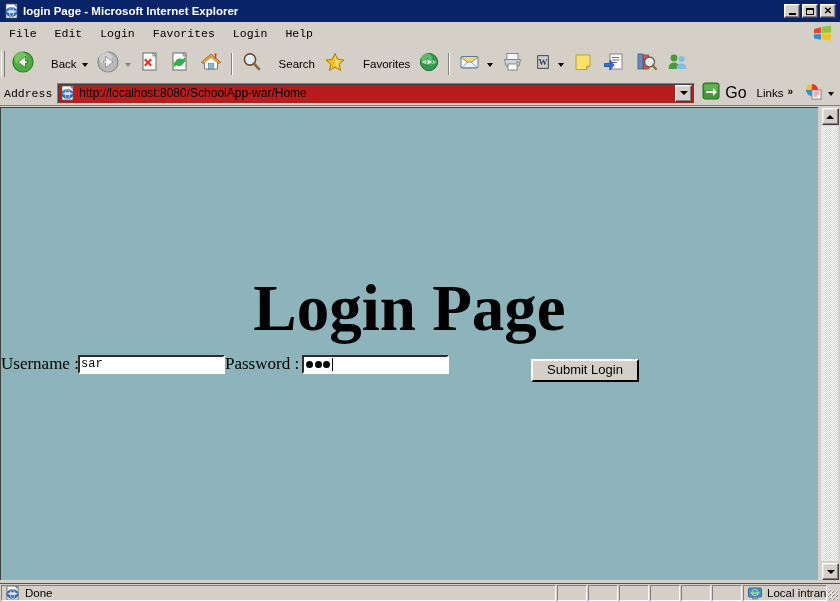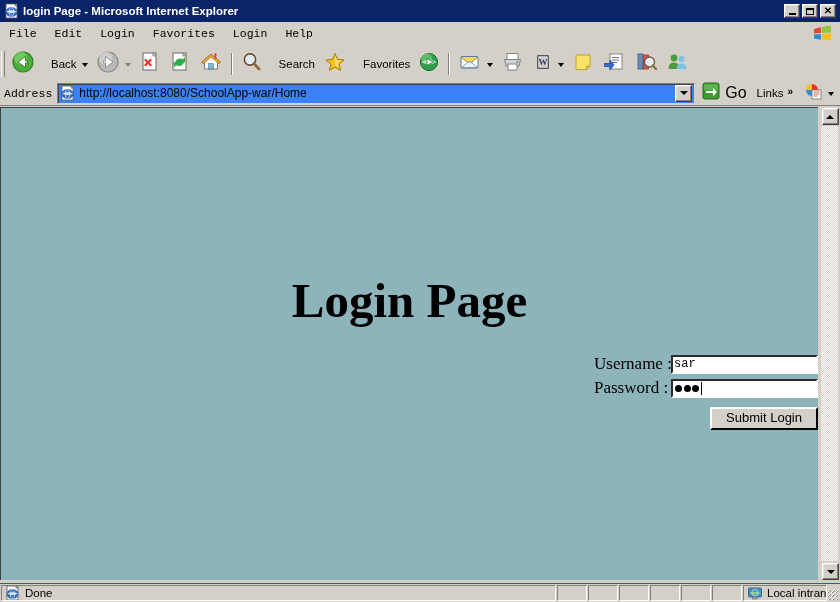--- a/index.html
+++ b/index.html
@@ -184,21 +184,21 @@
     font-size: 11.5px;
     color: #000;
     padding: 0 5px 0 4px;
     white-space: nowrap;
     flex: 0 0 auto;
     font-family: Liberation Mono, monospace;
   }
   .addr-combo {
     flex: 1 1 auto;
     height: 21px;
-    background: #3b82f6;
+    background: #b91c1c;
     border: 1px solid #808080;
     border-right-color: #d4d0c8;
     border-bottom-color: #d4d0c8;
     box-shadow: inset 1px 1px 0 #404040;
     display: flex;
     align-items: center;
     box-sizing: border-box;
     min-width: 0;
     position: relative;
   }
@@ -292,37 +292,37 @@
   }
   .page-inner {
     position: relative;
     width: 100%;
     height: 100%;
     text-align: center;
   }
   .login-title {
     font-family: "Liberation Serif", serif;
     font-weight: bold;
-    font-size: 49px;
+    font-size: 65px;
     color: #000000;
     margin: 0;
     padding: 0;
     position: absolute;
     left: 0; right: 0;
     top: 168px;
     line-height: 1;
     letter-spacing: 0px;
   }
   .form-block {
     position: absolute;
     left: 0; right: 0;
     top: 246px;
     display: flex;
-    flex-direction: column;
-    align-items: flex-end;
+    flex-direction: row;
+    align-items: flex-start;
   }
   .form-row {
     display: flex;
     align-items: center;
     margin-bottom: 4px;
   }
   .form-label {
     font-family: "Liberation Serif", serif;
     font-size: 17px;
     color: #000000;

